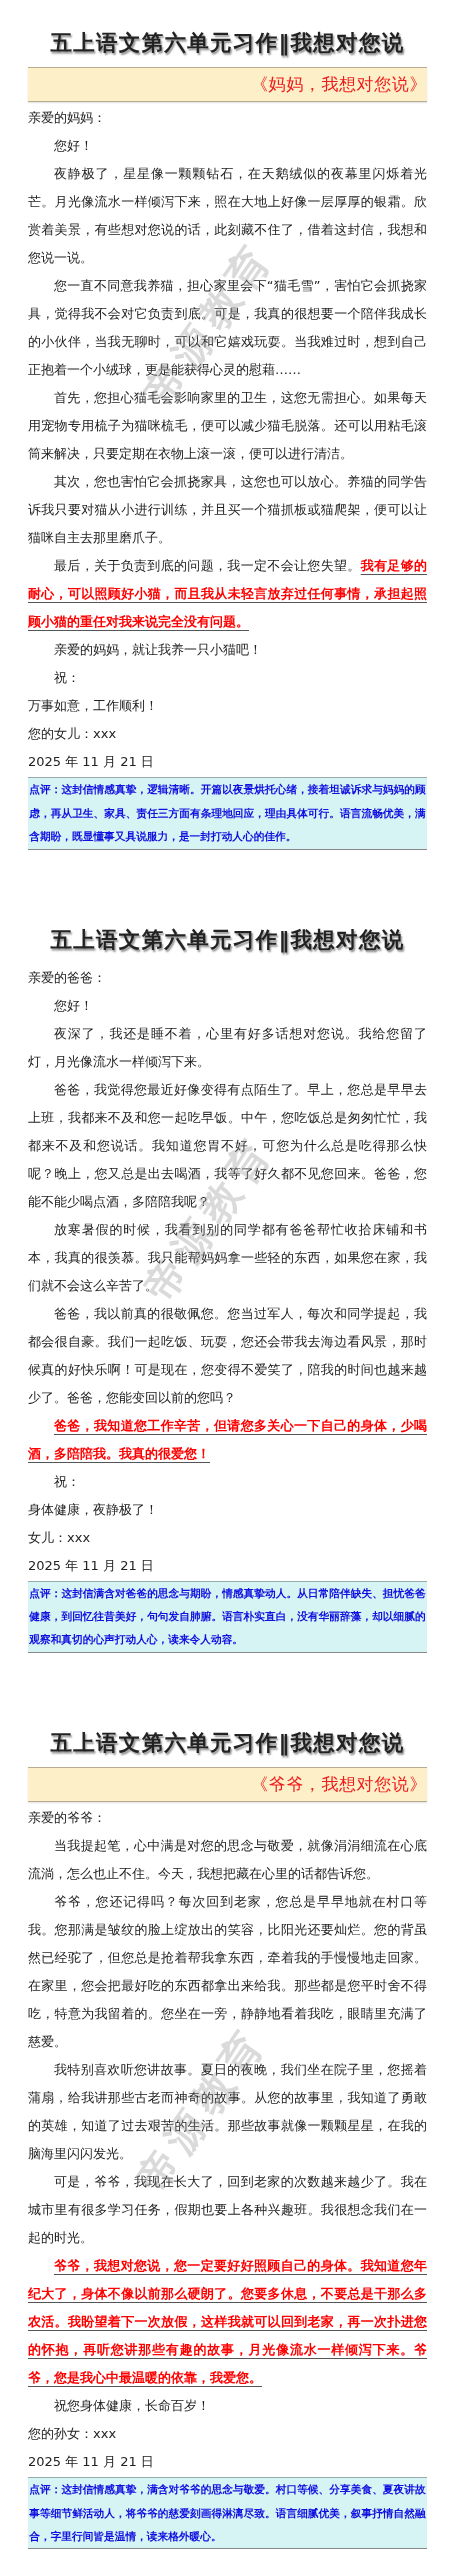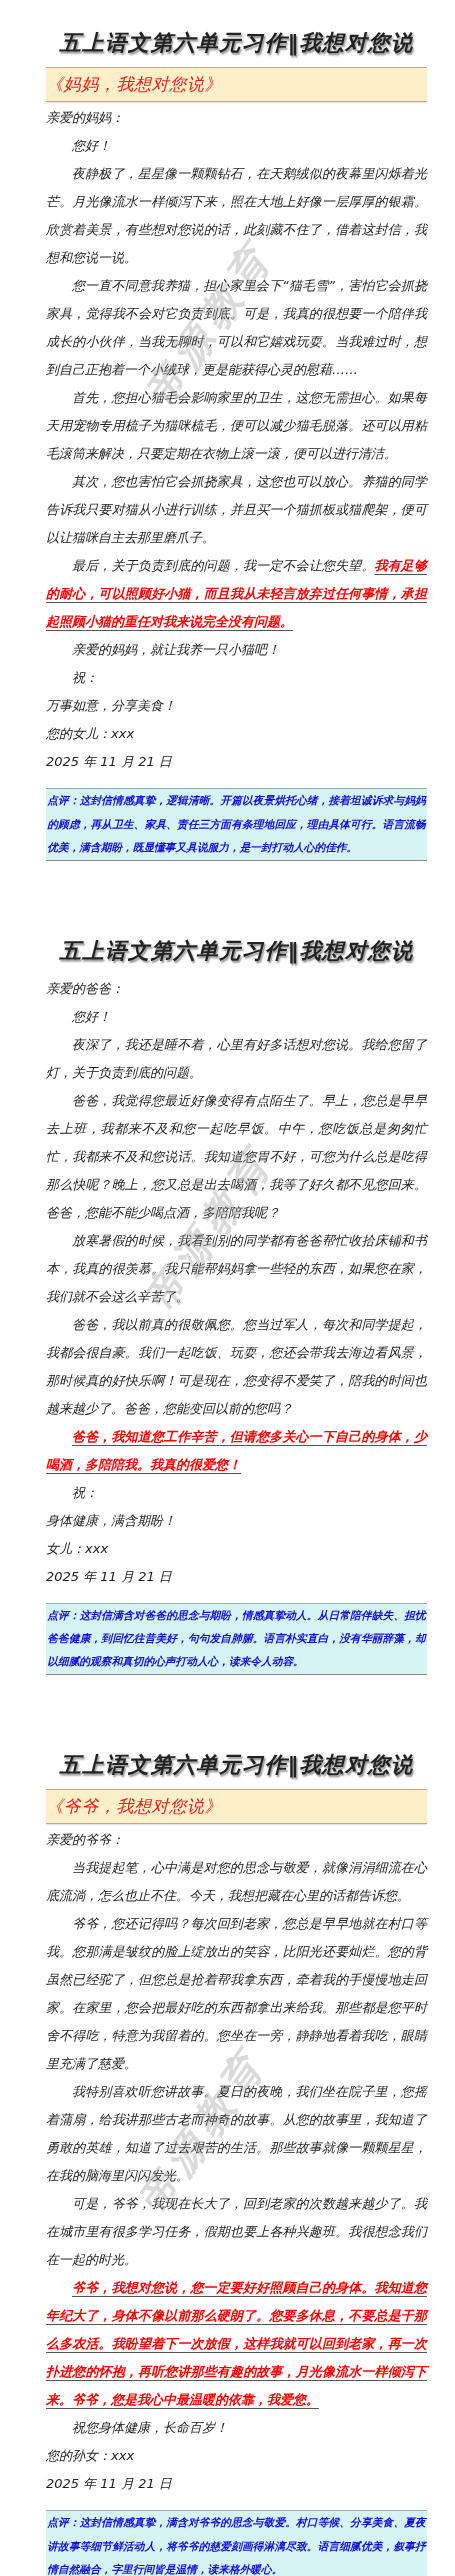--- a/index.html
+++ b/index.html
@@ -1,38 +1,38 @@
 <!DOCTYPE html>
 <html style="font-size:10px"><head>
 <meta charset="utf-8">
 <style>
   html, body { margin: 0; padding: 0; background: #ffffff; }
   body { width: 455px; font-family: "DejaVu Sans", "Liberation Sans", sans-serif; color: #1a1a1a; }
   .page { width: 455px; position: relative; overflow: hidden; }
-  .section { padding: 0 28px 0 46px; position: relative; font-style: italic; }
+  .section { padding: 0 28px 0 28px; position: relative; }
   .section + .section { margin-top: 75px; }
   .sec-first { padding-top: 28px; }
   .main-title {
     text-align: center; font-size: 21.5px; font-weight: bold; letter-spacing: 1.3px;
     color: #222; text-shadow: 1.3px 1.9px 1.9px rgba(0,0,0,0.45);
     font-family: "DejaVu Sans", sans-serif; line-height: 30px; margin: 0 0 8.9px 0;
   }
   .sub-band {
     background: #fdefc8; border-top: 1.3px solid #b8ab8f; border-bottom: 1.3px solid #b8ab8f;
     box-shadow: 0 1.3px 1.3px rgba(0,0,0,0.12);
-    text-align: left; height: 33px; line-height: 33px;
+    text-align: right; height: 33px; line-height: 33px;
     color: #ee1c1c; font-size: 17px; font-family: "DejaVu Serif", serif; letter-spacing: 0.6px;
   }
   .body { font-size: 13px; line-height: 28px; margin-top: 2.5px; color: #222; }
   .body p { margin: 0; text-align: justify; }
   .indent { text-indent: 2em; }
   .key { color: #f00; font-weight: bold; text-decoration: underline; text-decoration-color: #555; text-underline-offset: 3.8px; text-decoration-thickness: 1.3px; }
   .right { text-align: center; }
   .comment {
-    margin-top: 12px; background: #d7f4f4; border-top: 1.3px solid #9aa; border-bottom: 1.3px solid #888;
+    margin-top: 1px; background: #d7f4f4; border-top: 1.3px solid #9aa; border-bottom: 1.3px solid #888;
     color: #1010e0; font-family: "DejaVu Serif", serif; font-weight: bold;
     font-size: 10.7px; line-height: 23.4px; padding: 0 1.3px; text-align: justify;
   }
   .watermark {
     position: absolute; font-size: 40px; color: rgba(150,150,150,0.35); font-weight: bold;
     transform: rotate(-55deg); pointer-events: none; letter-spacing: 7.6px; white-space: nowrap;
   }
 </style>
 </head>
 <body>
@@ -45,40 +45,40 @@
     <div class="body">
       <p>亲爱的妈妈：</p>
       <p class="indent">您好！</p>
       <p class="indent">夜静极了，星星像一颗颗钻石，在天鹅绒似的夜幕里闪烁着光芒。月光像流水一样倾泻下来，照在大地上好像一层厚厚的银霜。欣赏着美景，有些想对您说的话，此刻藏不住了，借着这封信，我想和您说一说。</p>
       <p class="indent">您一直不同意我养猫，担心家里会下“猫毛雪”，害怕它会抓挠家具，觉得我不会对它负责到底。可是，我真的很想要一个陪伴我成长的小伙伴，当我无聊时，可以和它嬉戏玩耍。当我难过时，想到自己正抱着一个小绒球，更是能获得心灵的慰藉……</p>
       <p class="indent">首先，您担心猫毛会影响家里的卫生，这您无需担心。如果每天用宠物专用梳子为猫咪梳毛，便可以减少猫毛脱落。还可以用粘毛滚筒来解决，只要定期在衣物上滚一滚，便可以进行清洁。</p>
       <p class="indent">其次，您也害怕它会抓挠家具，这您也可以放心。养猫的同学告诉我只要对猫从小进行训练，并且买一个猫抓板或猫爬架，便可以让猫咪自主去那里磨爪子。</p>
       <p class="indent"><span>最后，关于负责到底的问题，我一定不会让您失望。</span><span class="key">我有足够的耐心，可以照顾好小猫，而且我从未轻言放弃过任何事情，承担起照顾小猫的重任对我来说完全没有问题。</span></p>
       <p class="indent">亲爱的妈妈，就让我养一只小猫吧！</p>
       <p class="indent">祝：</p>
-      <p>万事如意，分享美食！</p>
+      <p>万事如意，工作顺利！</p>
       <p class="right">您的女儿：xxx</p>
       <p class="right">2025 年 11 月 21 日</p>
     </div>
     <div class="comment">点评：这封信情感真挚，逻辑清晰。开篇以夜景烘托心绪，接着坦诚诉求与妈妈的顾虑，再从卫生、家具、责任三方面有条理地回应，理由具体可行。语言流畅优美，满含期盼，既显懂事又具说服力，是一封打动人心的佳作。</div>
     <div class="watermark" style="left:114px; top:297px;">帝源教育</div>
   </div>
 
   <div class="section">
     <div class="main-title">五上语文第六单元习作‖我想对您说</div>
     <div class="body">
       <p>亲爱的爸爸：</p>
       <p class="indent">您好！</p>
-      <p class="indent">夜深了，我还是睡不着，心里有好多话想对您说。我给您留了灯，关于负责到底的问题。</p>
+      <p class="indent">夜深了，我还是睡不着，心里有好多话想对您说。我给您留了灯，月光像流水一样倾泻下来。</p>
       <p class="indent">爸爸，我觉得您最近好像变得有点陌生了。早上，您总是早早去上班，我都来不及和您一起吃早饭。中午，您吃饭总是匆匆忙忙，我都来不及和您说话。我知道您胃不好，可您为什么总是吃得那么快呢？晚上，您又总是出去喝酒，我等了好久都不见您回来。爸爸，您能不能少喝点酒，多陪陪我呢？</p>
       <p class="indent">放寒暑假的时候，我看到别的同学都有爸爸帮忙收拾床铺和书本，我真的很羡慕。我只能帮妈妈拿一些轻的东西，如果您在家，我们就不会这么辛苦了。</p>
       <p class="indent">爸爸，我以前真的很敬佩您。您当过军人，每次和同学提起，我都会很自豪。我们一起吃饭、玩耍，您还会带我去海边看风景，那时候真的好快乐啊！可是现在，您变得不爱笑了，陪我的时间也越来越少了。爸爸，您能变回以前的您吗？</p>
       <p class="indent"><span class="key">爸爸，我知道您工作辛苦，但请您多关心一下自己的身体，少喝酒，多陪陪我。我真的很爱您！</span></p>
       <p class="indent">祝：</p>
-      <p>身体健康，满含期盼！</p>
+      <p>身体健康，夜静极了！</p>
       <p class="right">女儿：xxx</p>
       <p class="right">2025 年 11 月 21 日</p>
     </div>
     <div class="comment">点评：这封信满含对爸爸的思念与期盼，情感真挚动人。从日常陪伴缺失、担忧爸爸健康，到回忆往昔美好，句句发自肺腑。语言朴实直白，没有华丽辞藻，却以细腻的观察和真切的心声打动人心，读来令人动容。</div>
     <div class="watermark" style="left:114px; top:266px;">帝源教育</div>
   </div>
 
   <div class="section">
     <div class="main-title">五上语文第六单元习作‖我想对您说</div>
     <div class="sub-band">《爷爷，我想对您说》</div>

